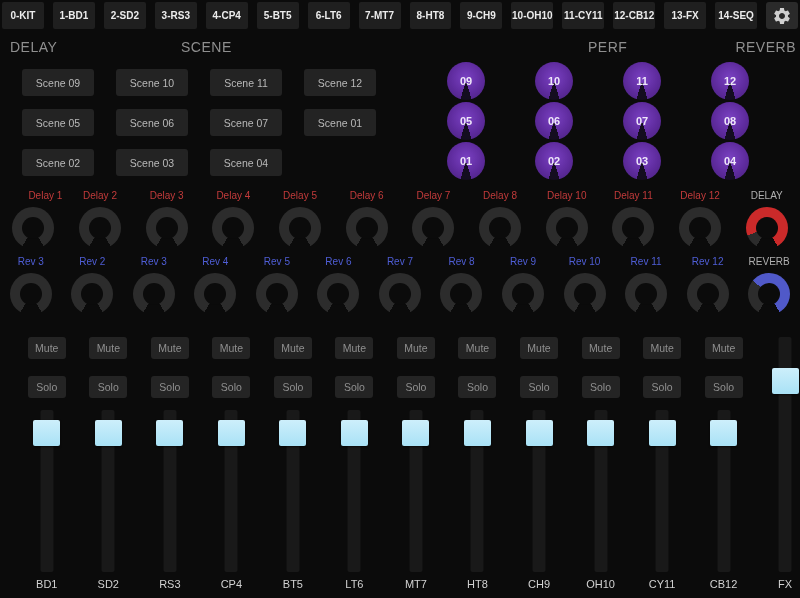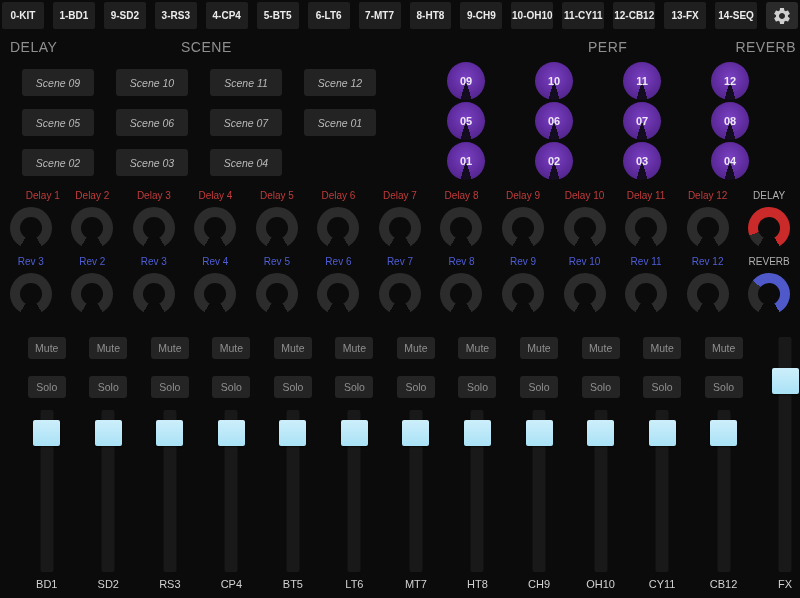--- a/index.html
+++ b/index.html
@@ -12,21 +12,21 @@
 
   
   .hdr{position:absolute;top:39px;font-size:14px;color:#8f8f8f;letter-spacing:0.5px;}
   .hdr-delay{left:10px;}
   .hdr-scene{left:181px;}
   .hdr-perf{left:588px;}
   .hdr-reverb{right:4px;}
 
   
   .scene-grid{position:absolute;left:22px;top:69px;display:grid;grid-template-columns:repeat(4,72px);column-gap:22px;row-gap:13px;}
-  .scene-btn{height:27px;background:#232323;border-radius:3px;color:#b9b9b9;font-size:10.5px;display:flex;align-items:center;justify-content:center;cursor:pointer;font-style:italic;}
+  .scene-btn{height:27px;background:#232323;border-radius:3px;color:#b9b9b9;font-size:10.5px;display:flex;align-items:center;justify-content:center;cursor:pointer;}
 
   
   .perf-grid{position:absolute;left:447px;top:62px;display:grid;grid-template-columns:repeat(4,38px);column-gap:50px;row-gap:2px;}
   .pknob{width:38px;height:38px;border-radius:50%;display:flex;align-items:center;justify-content:center;cursor:pointer;
     background:
       conic-gradient(from 197deg, transparent 0deg 326deg, #140d20 326deg 360deg),
       radial-gradient(circle at 50% 42%, #7a41c2 0%, #5e2b9d 55%, #47207a 100%);}
   .pknob-num{color:#efe7fa;font-size:11px;font-weight:bold;}
 
   
@@ -53,21 +53,21 @@
   .ch-label{position:absolute;top:248px;width:100%;text-align:center;font-size:11px;color:#d2d2d2;}
 </style>
 </head>
 <body>
 
 <div class="app">
 
   <div class="tabbar">
     <div class="tab">0-KIT</div>
       <div class="tab">1-BD1</div>
-      <div class="tab">9-SD2</div>
+      <div class="tab">2-SD2</div>
       <div class="tab">3-RS3</div>
       <div class="tab">4-CP4</div>
       <div class="tab">5-BT5</div>
       <div class="tab">6-LT6</div>
       <div class="tab">7-MT7</div>
       <div class="tab">8-HT8</div>
       <div class="tab">9-CH9</div>
       <div class="tab">10-OH10</div>
       <div class="tab">11-CY11</div>
       <div class="tab">12-CB12</div>
@@ -167,24 +167,20 @@
       </div>
       <div class="kcol">
         <div class="klabel" style="color: rgb(194, 59, 59);">Delay 7</div>
         <div class="ring" style="background: conic-gradient(from 210deg, rgb(44, 44, 44) 0deg, rgb(44, 44, 44) 300deg, rgb(44, 44, 44) 300deg, rgb(44, 44, 44) 300deg, transparent 300deg, transparent 360deg);"></div>
       </div>
       <div class="kcol">
         <div class="klabel" style="color: rgb(194, 59, 59);">Delay 8</div>
         <div class="ring" style="background: conic-gradient(from 210deg, rgb(44, 44, 44) 0deg, rgb(44, 44, 44) 300deg, rgb(44, 44, 44) 300deg, rgb(44, 44, 44) 300deg, transparent 300deg, transparent 360deg);"></div>
       </div>
       <div class="kcol">
-        <div class="klabel" style="color: rgb(194, 59, 59);">Delay 9</div>
-        <div class="ring" style="background: conic-gradient(from 210deg, rgb(44, 44, 44) 0deg, rgb(44, 44, 44) 300deg, rgb(44, 44, 44) 300deg, rgb(44, 44, 44) 300deg, transparent 300deg, transparent 360deg);"></div>
-      </div>
-      <div class="kcol">
         <div class="klabel" style="color: rgb(194, 59, 59);">Delay 10</div>
         <div class="ring" style="background: conic-gradient(from 210deg, rgb(44, 44, 44) 0deg, rgb(44, 44, 44) 300deg, rgb(44, 44, 44) 300deg, rgb(44, 44, 44) 300deg, transparent 300deg, transparent 360deg);"></div>
       </div>
       <div class="kcol">
         <div class="klabel" style="color: rgb(194, 59, 59);">Delay 11</div>
         <div class="ring" style="background: conic-gradient(from 210deg, rgb(44, 44, 44) 0deg, rgb(44, 44, 44) 300deg, rgb(44, 44, 44) 300deg, rgb(44, 44, 44) 300deg, transparent 300deg, transparent 360deg);"></div>
       </div>
       <div class="kcol">
         <div class="klabel" style="color: rgb(194, 59, 59);">Delay 12</div>
         <div class="ring" style="background: conic-gradient(from 210deg, rgb(44, 44, 44) 0deg, rgb(44, 44, 44) 300deg, rgb(44, 44, 44) 300deg, rgb(44, 44, 44) 300deg, transparent 300deg, transparent 360deg);"></div>

